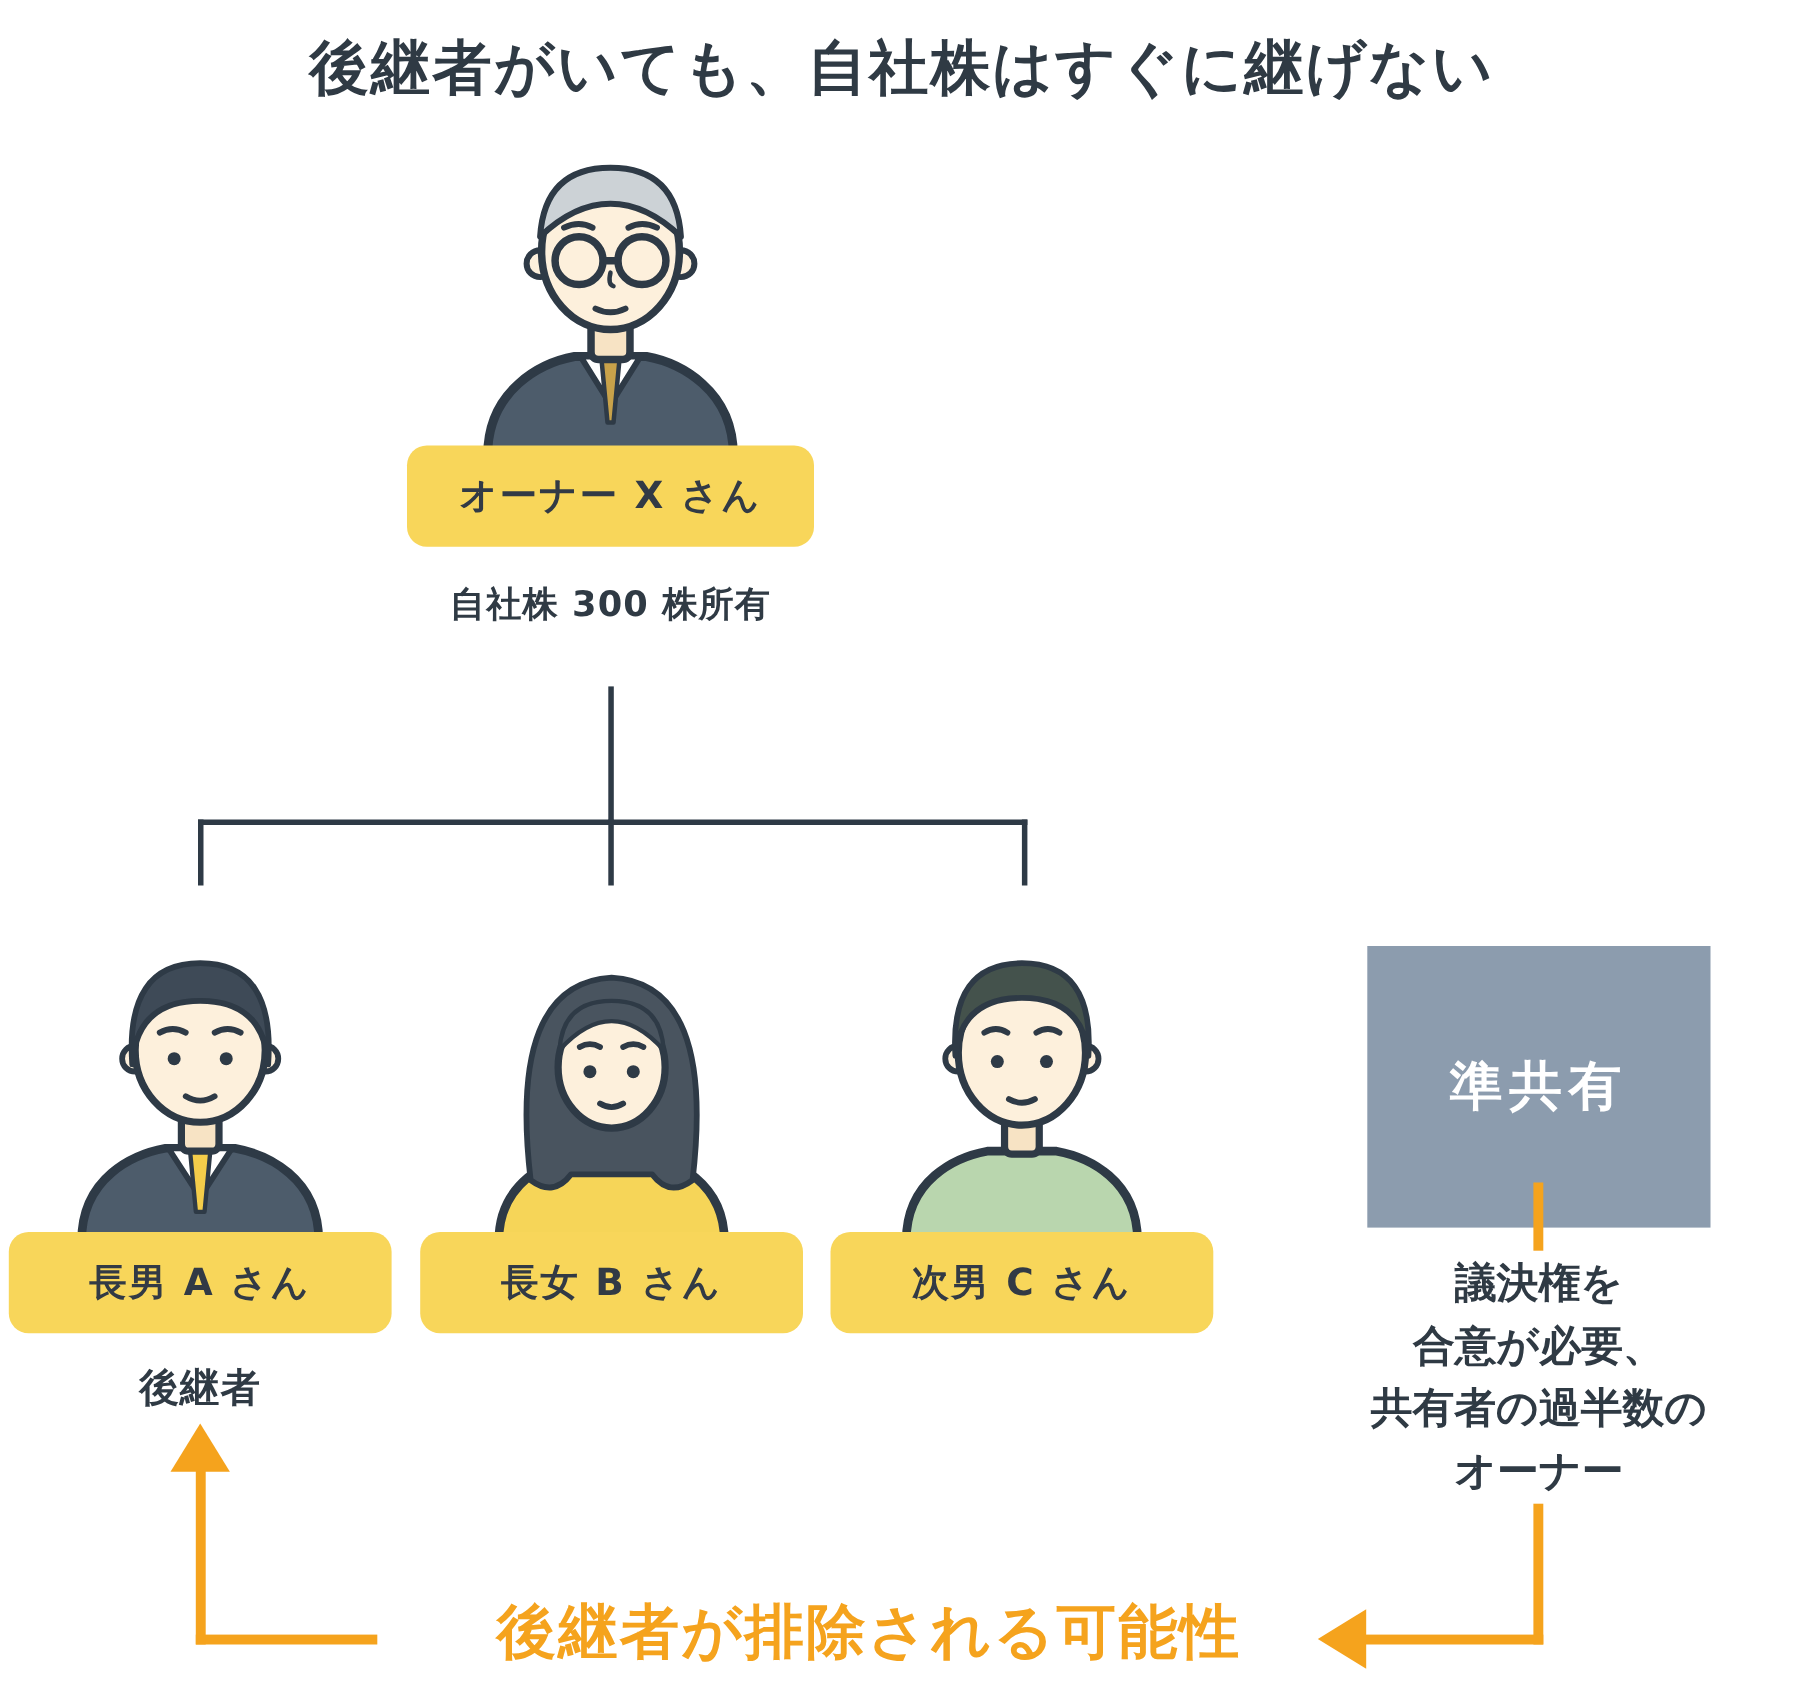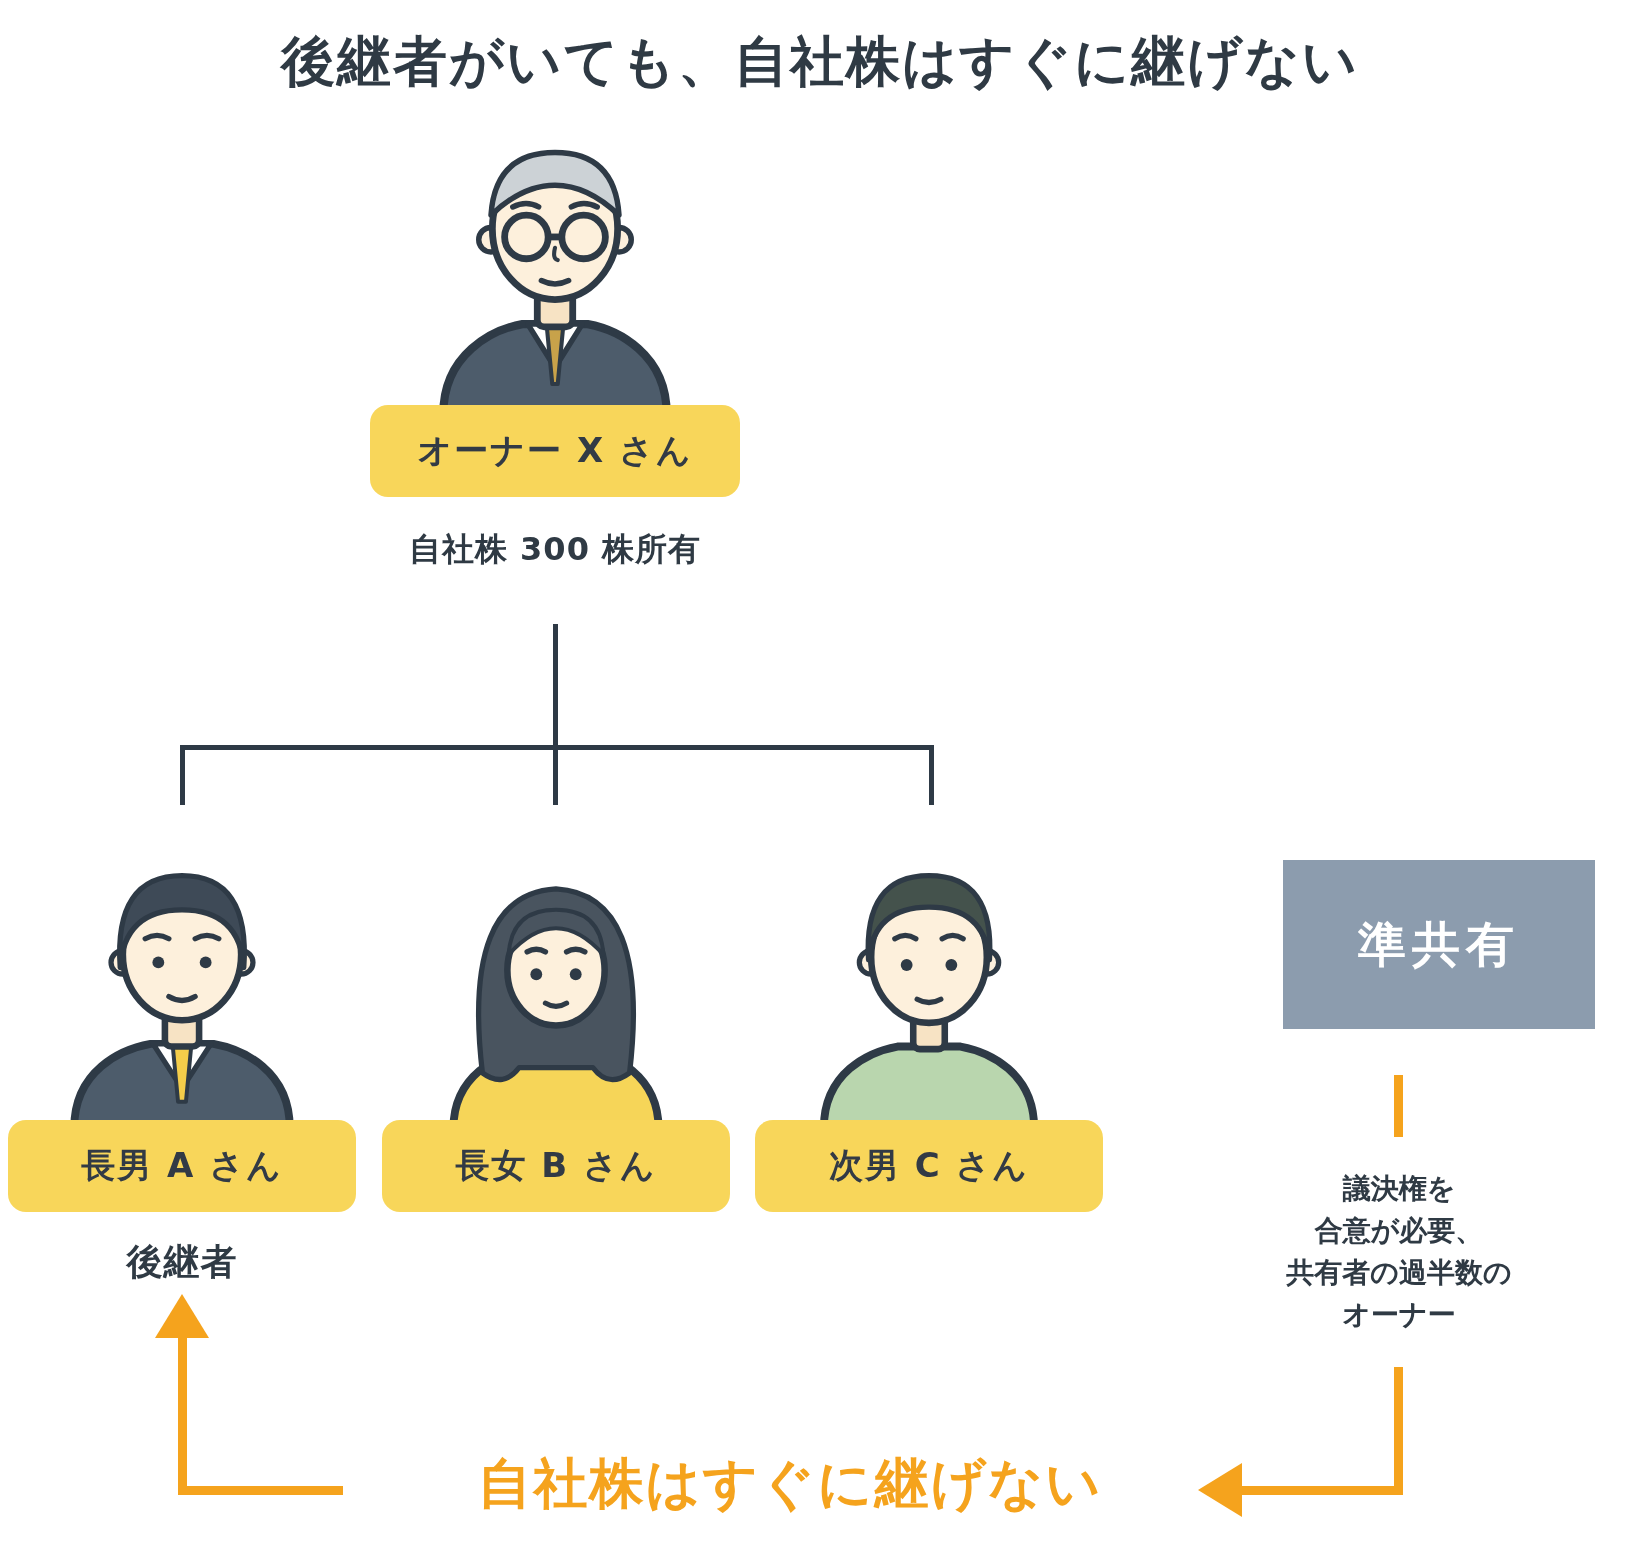--- a/index.html
+++ b/index.html
@@ -61,21 +61,21 @@
     letter-spacing: 6px;
   }
 
   .voting-note {
     background: #ffffff;
     display: flex;
     flex-direction: column;
     align-items: center;
     justify-content: center;
     text-align: center;
-    font-size: 28px;
+    font-size: 38px;
     font-weight: 700;
     line-height: 1.5;
     color: #2f3a44;
     z-index: 6;
   }
 
   .warning-text {
     text-align: center;
     font-size: 54px;
     font-weight: 800;
@@ -193,36 +193,36 @@
   </div>
   <div class="abs label-box" style="left:382px; top:1120px; width:348px; height:92px;">
     <span>長女 B さん</span>
   </div>
   <div class="abs label-box" style="left:755px; top:1120px; width:348px; height:92px;align-items:center;">
     <span>次男 C さん</span>
   </div>
 
   <div class="abs note-text" style="left:8px; top:1238px; width:348px; font-size:36px;">後継者</div>
 
-  <div class="abs quasi-box" style="left:1243px; top:860px; width:312px; height:169px;margin-left:40px;">
+  <div class="abs quasi-box" style="left:1243px; top:860px; width:312px; height:256px;">
     <span>準共有</span>
   </div>
 
   <div class="abs line-orange" style="left:1394px; top:1075px; width:9px; height:64px;"></div>
 
   <div class="abs voting-note" style="left:1243px; top:1137px; width:312px; height:230px;">
     <div>議決権を</div>
     <div>合意が必要、</div>
     <div>共有者の過半数の</div>
     <div>オーナー</div>
   </div>
 
   <div class="abs line-orange" style="left:1394px; top:1365px; width:9px; height:130px;"></div>
   <div class="abs line-orange" style="left:1240px; top:1486px; width:163px; height:9px;"></div>
   <div class="abs arrow-left" style="left:1198px; top:1463px;"></div>
 
-  <div class="abs warning-text" style="left:360px; top:1448px; width:860px;">自社株はすぐに継げない</div>
+  <div class="abs warning-text" style="left:360px; top:1448px; width:860px;">後継者が排除される可能性</div>
 
   <div class="abs line-orange" style="left:178px; top:1486px; width:165px; height:9px;"></div>
   <div class="abs line-orange" style="left:178px; top:1336px; width:9px; height:159px;"></div>
   <div class="abs arrow-up" style="left:155px; top:1294px;"></div>
 
 </div>
 
 </body></html>

